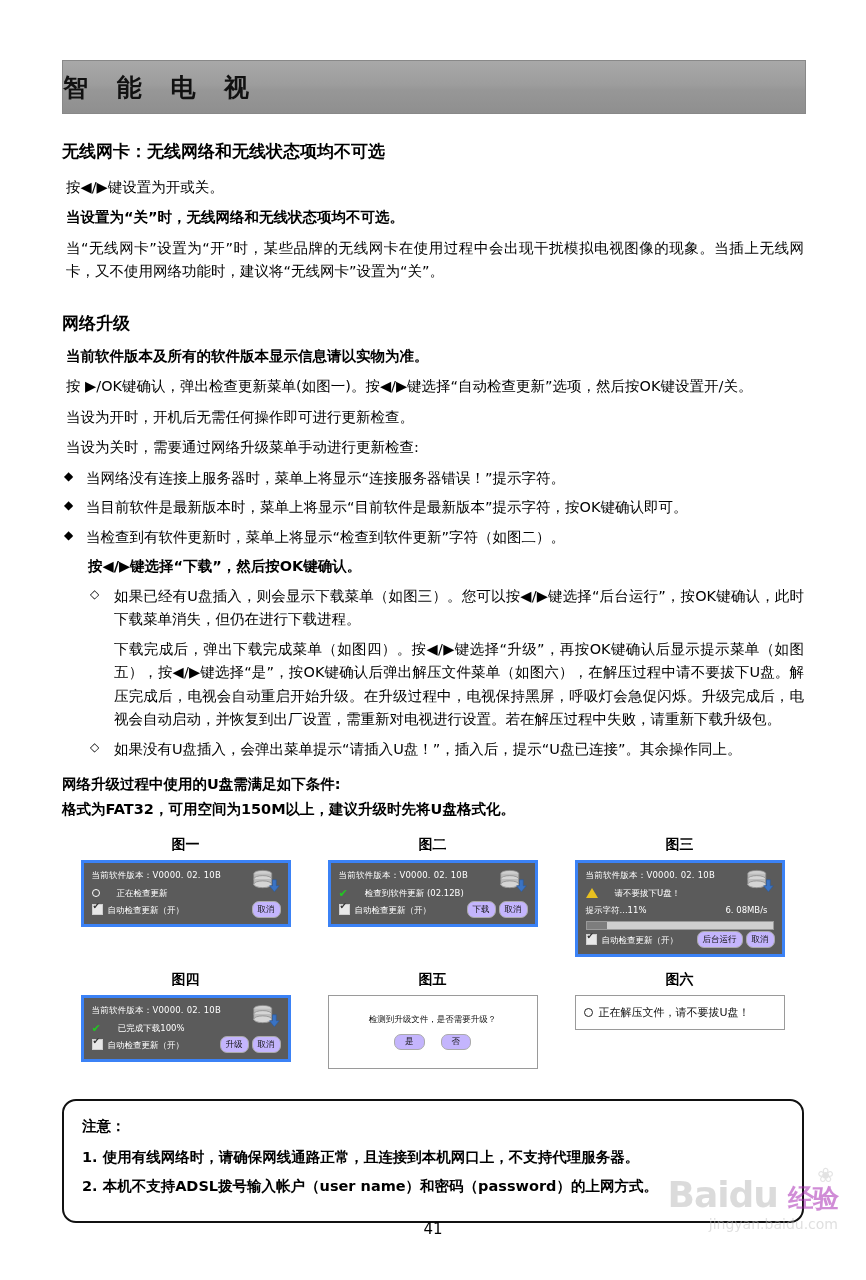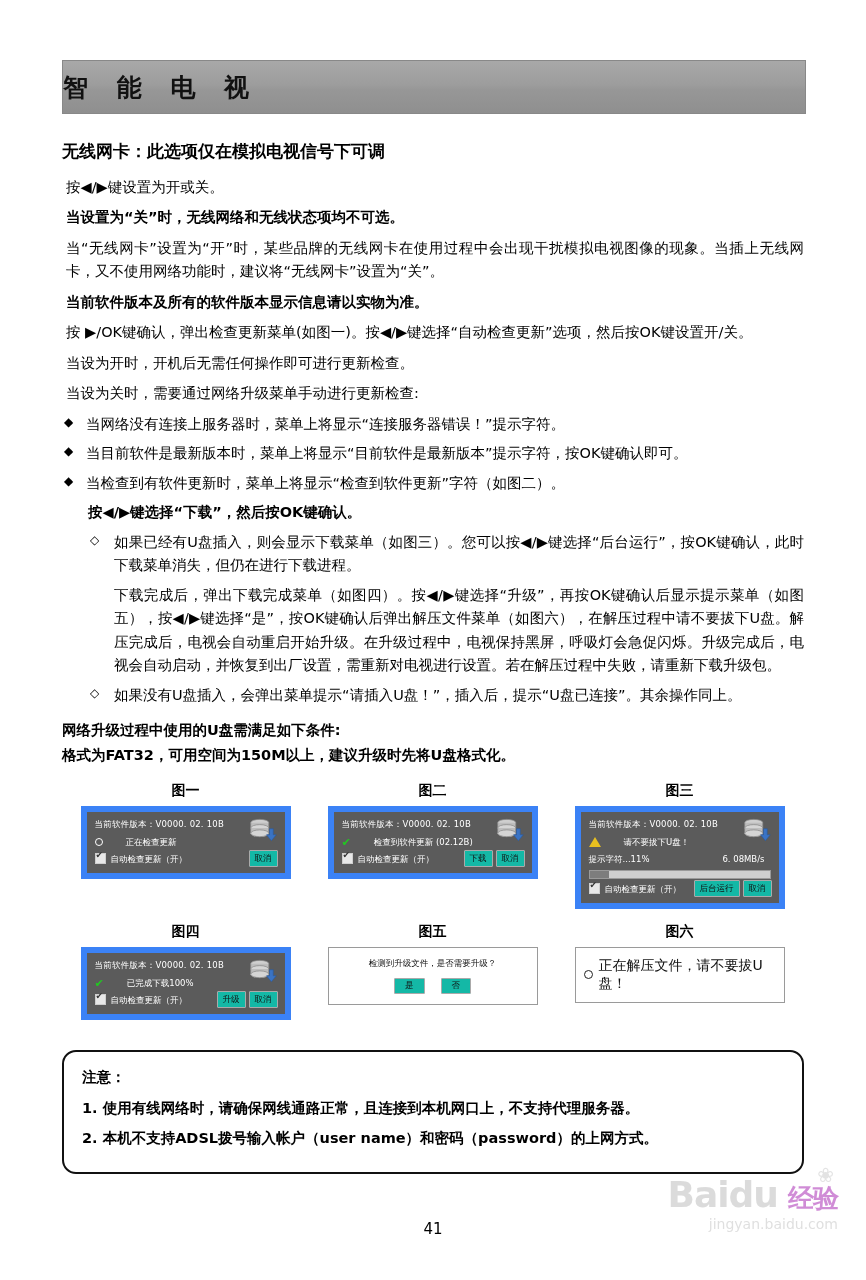--- a/index.html
+++ b/index.html
@@ -138,21 +138,21 @@
     box-sizing: border-box;
   }
   .fig-caption {
     text-align: center;
     font-size: 14px;
     font-weight: bold;
     margin-bottom: 6px;
   }
   .tvbox {
     background: #5b5b5b;
-    border: 6px solid #3b82f6;
+    border: 3px solid #3b82f6;
     color: #ffffff;
     width: 210px;
     margin: 0 auto;
     padding: 6px 8px 7px 8px;
     box-sizing: border-box;
     position: relative;
     font-size: 8.5px;
     line-height: 1.5;
   }
   .tv-ver {
@@ -163,21 +163,21 @@
     position: absolute;
     right: 8px;
     top: 4px;
     width: 30px;
     height: 30px;
   }
   .tv-line2 {
     margin-top: 5px;
     display: flex;
     align-items: center;
-    gap: 23px;
+    gap: 17px;
   }
   .tv-line3 {
     margin-top: 5px;
     display: flex;
     align-items: flex-start;
     gap: 5px;
   }
   .circle-mark {
     display: inline-block;
     width: 8px; height: 8px;
@@ -210,26 +210,26 @@
   }
   .chk-box::after {
     content: "✔";
     position: absolute;
     left: 0px; top: -3px;
     font-size: 9px;
     color: #333;
     line-height: 1;
   }
   .btn {
-    background: #14b8a6;
+    background: #c4b5fd;
     border: 1px solid #aaaaaa;
     color: #111;
     font-size: 8.5px;
     padding: 1px 5px;
-    border-radius: 1px;
+    border-radius: 7px;
     margin-left: 3px;
     white-space: nowrap;
   }
   .btn-row {
     position: absolute;
     right: 7px;
     bottom: 6px;
     display: flex;
   }
   .progbar {
@@ -251,21 +251,21 @@
     font-size: 8.5px;
   }
   .light-box {
     background: #ffffff;
     border: 1px solid #9a9a9a;
     width: 210px;
     margin: 0 auto;
     box-sizing: border-box;
     font-size: 9px;
     color: #111;
-    padding: 10px 8px;
+    padding: 18px 8px;
     text-align: center;
   }
   .light-box .q {
     font-size: 8.5px;
     margin-bottom: 8px;
   }
   .light-btns {
     display: flex;
     justify-content: center;
     gap: 16px;
@@ -273,21 +273,21 @@
   .light-btns .btn {
     margin-left: 0;
     padding: 1px 10px;
   }
   .fig6-box {
     background: #ffffff;
     border: 1px solid #9a9a9a;
     width: 210px;
     margin: 0 auto;
     box-sizing: border-box;
-    font-size: 14px;
+    font-size: 11px;
     color: #111;
     padding: 9px 8px;
     display: flex;
     align-items: center;
     gap: 6px;
   }
   .circle-dark {
     display: inline-block;
     width: 9px; height: 9px;
     border: 1.5px solid #222;
@@ -356,25 +356,26 @@
 <body>
 
 <div class="page">
 
   <div class="content">
 
     <div class="banner">
       <div class="banner-title">智 能 电 视</div>
     </div>
 
-    <h2 class="sec">无线网卡：此选项仅在模拟电视信号下可调</h2>
+    <h2 class="sec">无线网卡：无线网络和无线状态项均不可选</h2>
     <p class="body">按◀/▶键设置为开或关。</p>
     <p class="body bold">当设置为“关”时，无线网络和无线状态项均不可选。</p>
     <p class="body">当“无线网卡”设置为“开”时，某些品牌的无线网卡在使用过程中会出现干扰模拟电视图像的现象。当插上无线网卡，又不使用网络功能时，建议将“无线网卡”设置为“关”。</p>
 
+    <h2 class="sec2">网络升级</h2>
     <p class="body bold">当前软件版本及所有的软件版本显示信息请以实物为准。</p>
     <p class="body">按 ▶/OK键确认，弹出检查更新菜单(如图一)。按◀/▶键选择“自动检查更新”选项，然后按OK键设置开/关。</p>
     <p class="body">当设为开时，开机后无需任何操作即可进行更新检查。</p>
     <p class="body">当设为关时，需要通过网络升级菜单手动进行更新检查:</p>
 
     <ul class="diamond">
       <li>
         <span class="bullet">◆</span>
         <span>当网络没有连接上服务器时，菜单上将显示“连接服务器错误！”提示字符。</span>
       </li>

